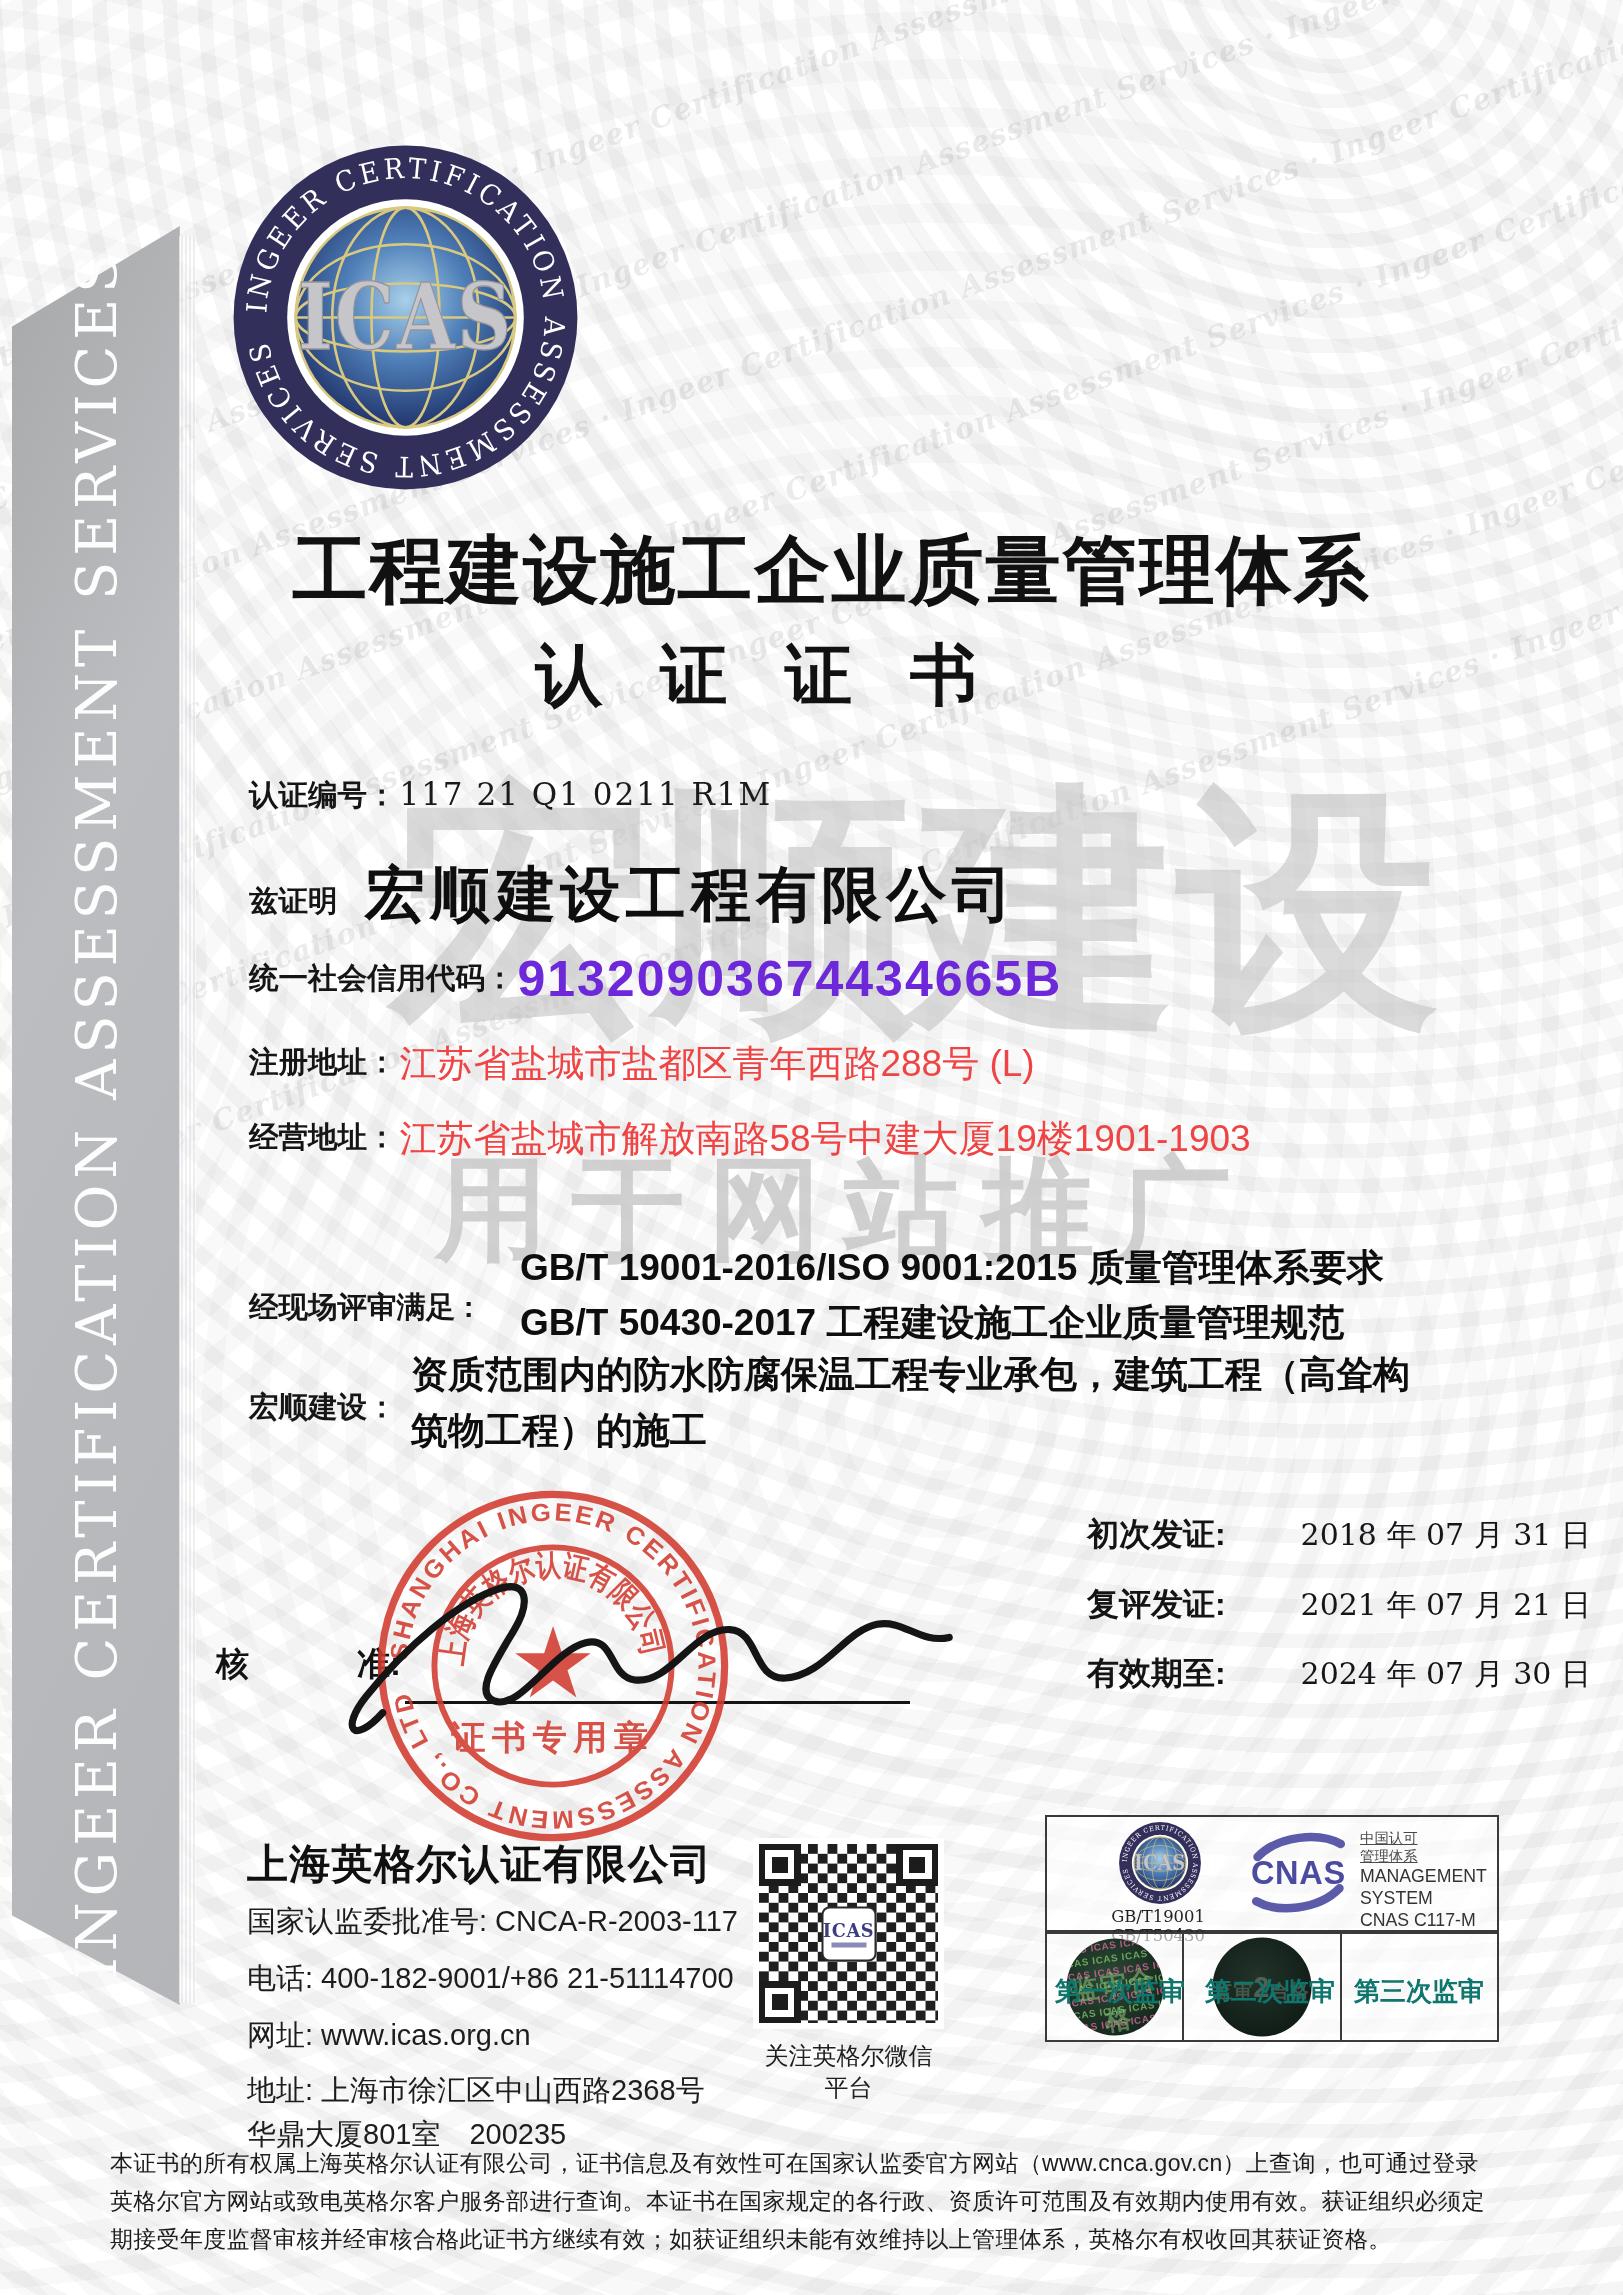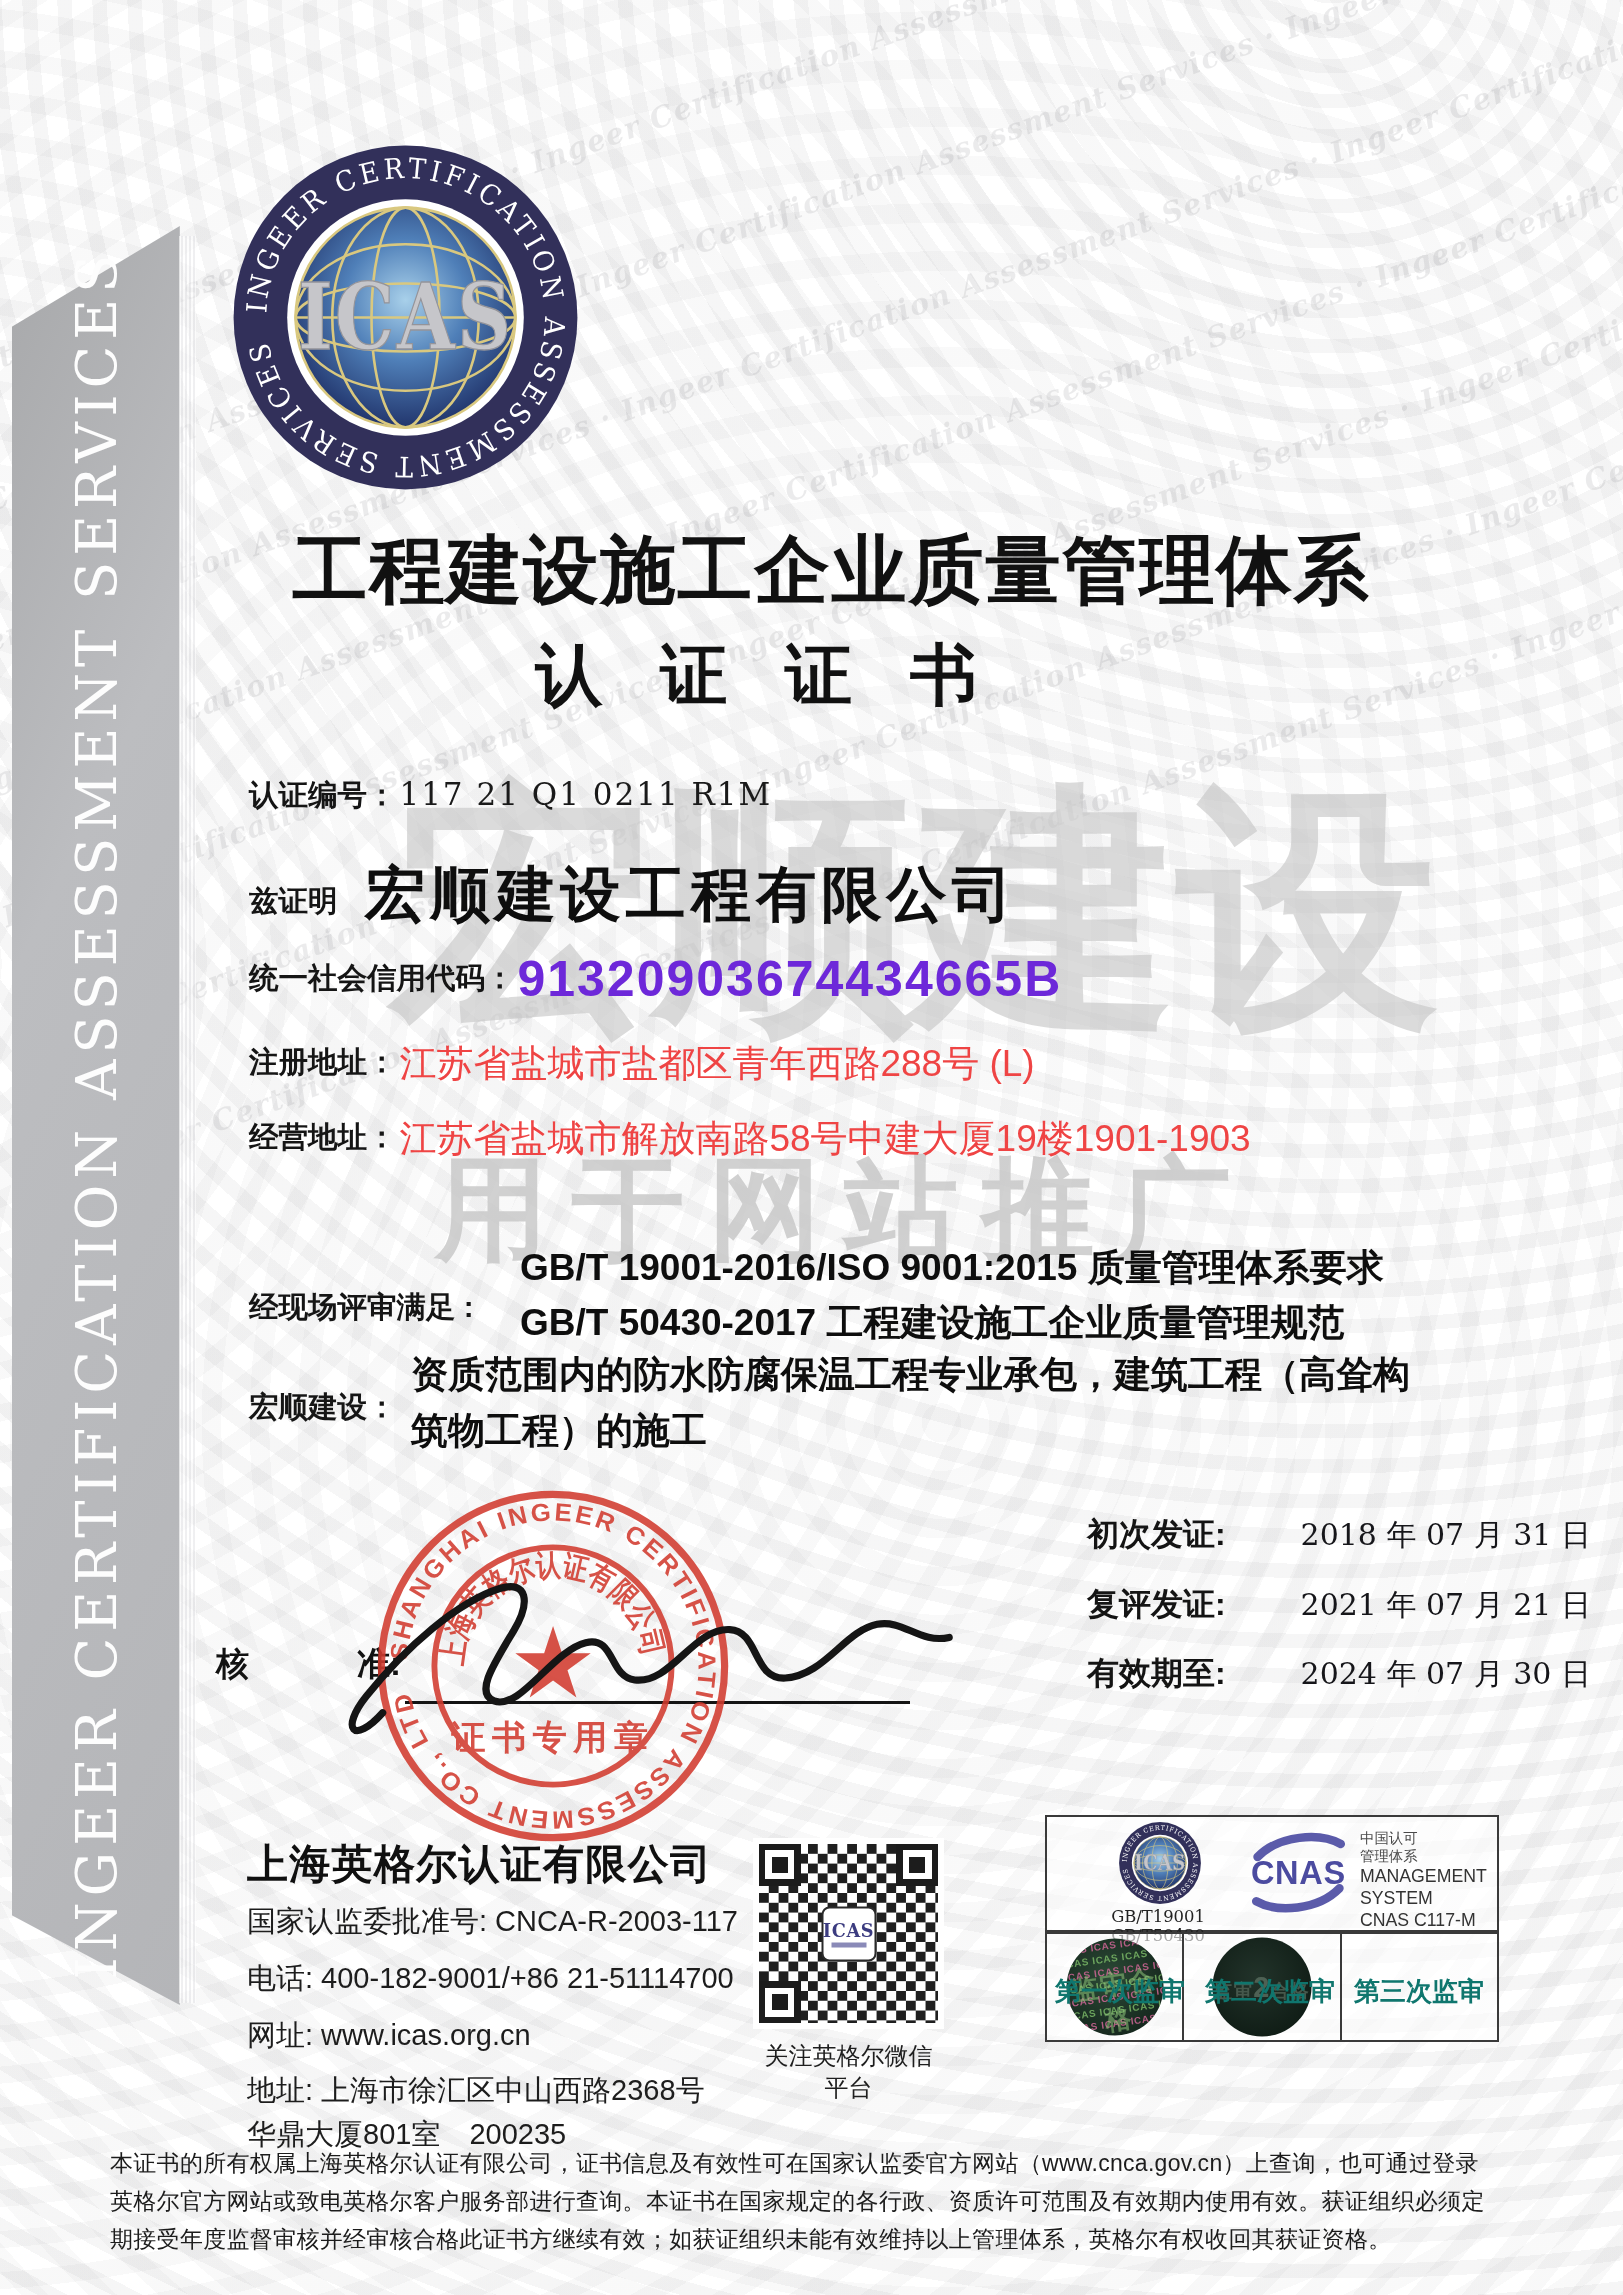--- a/index.html
+++ b/index.html
@@ -80,21 +80,21 @@
     align-items:center;justify-content:center;}
   .qr-center .t{font-family:"DejaVu Serif",serif;font-weight:900;font-size:17.7px;color:#3c3c80;letter-spacing:0.7px;}
   .qr-center .b{width:35px;height:5.2px;background:#8a8ab8;margin-top:2px;}
   .qr-caption{left:753px;top:2040px;width:191px;text-align:center;font-size:24px;color:#1e1e1e;z-index:5;}
 
   
   .logos-box{left:1045px;top:1815px;width:450px;height:113px;border:2px solid #3a3a3a;z-index:5;background:rgba(255,255,255,.6);}
   .gb-label{position:absolute;left:26px;top:90px;width:170px;text-align:center;
     font-family:"DejaVu Serif",serif;font-size:16.4px;color:#222;}
   .cnas-col{position:absolute;left:313px;top:11.8px;line-height:1.25;color:#4a4a4a;}
-  .cnas-col .s{font-size:14.4px;}
+  .cnas-col .s{font-size:14.4px;text-decoration:underline;}
   .cnas-col .m{font-size:17.7px;color:#333;}
   .cells-box{left:1045px;top:1932px;width:450px;height:106px;border:2px solid #3a3a3a;z-index:5;
     display:flex;background:rgba(255,255,255,.6);}
   .cell{flex:1;position:relative;}
   .cell + .cell{border-left:2px solid #3a3a3a;padding-left:20px;}
   .holo1{position:absolute;left:50%;top:50%;transform:translate(-50%,-50%) rotate(-8deg);
     width:97px;height:97px;border-radius:50%;overflow:hidden;
     background:radial-gradient(circle at 45% 40%,#2c4a36,#16281e 75%);}
   .holo1 .rowt{font-size:9.8px;font-weight:700;white-space:nowrap;letter-spacing:0.7px;line-height:13px;}
   .holo1 .pink{color:#d9699c;opacity:.8;}

